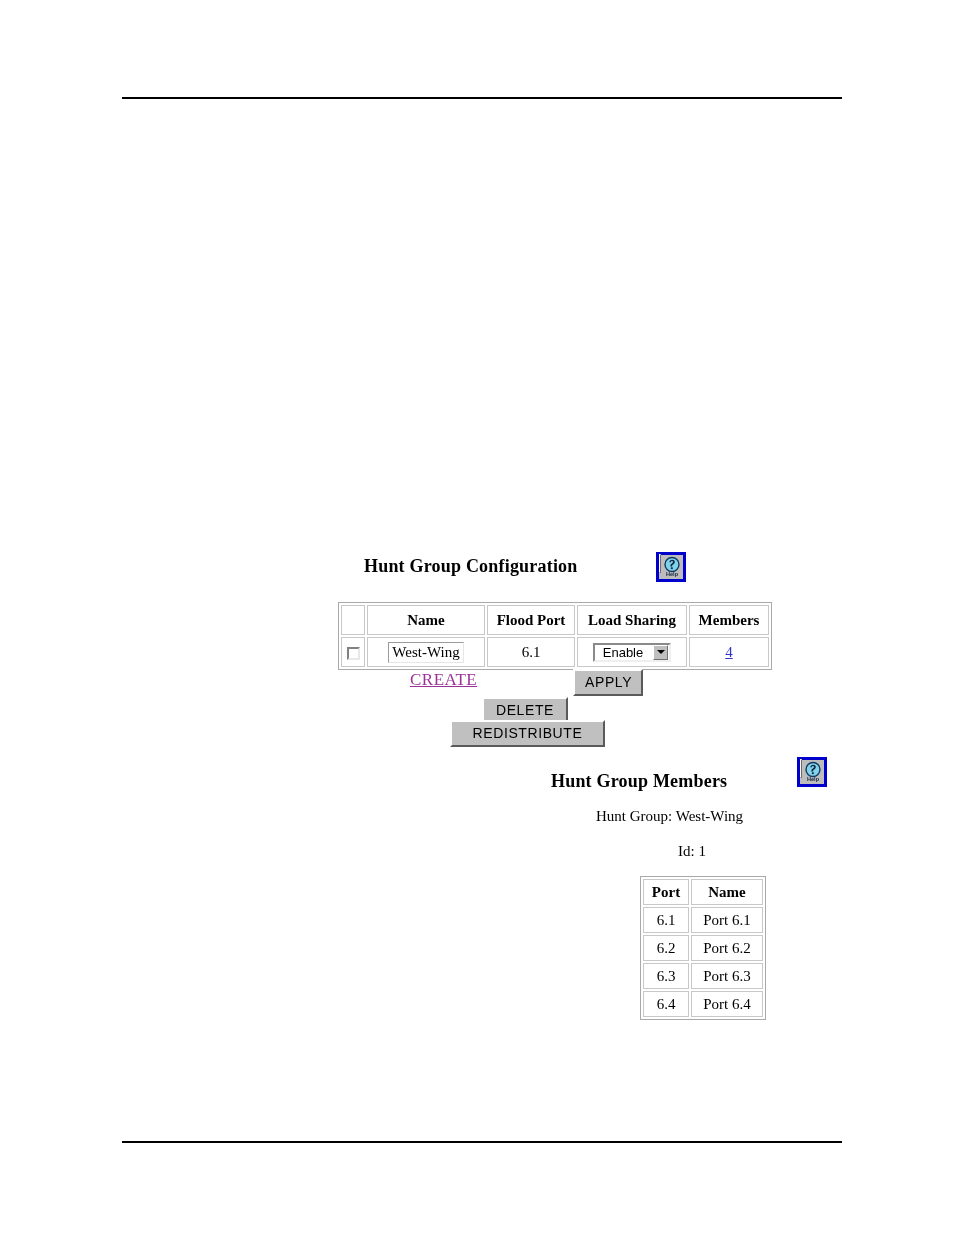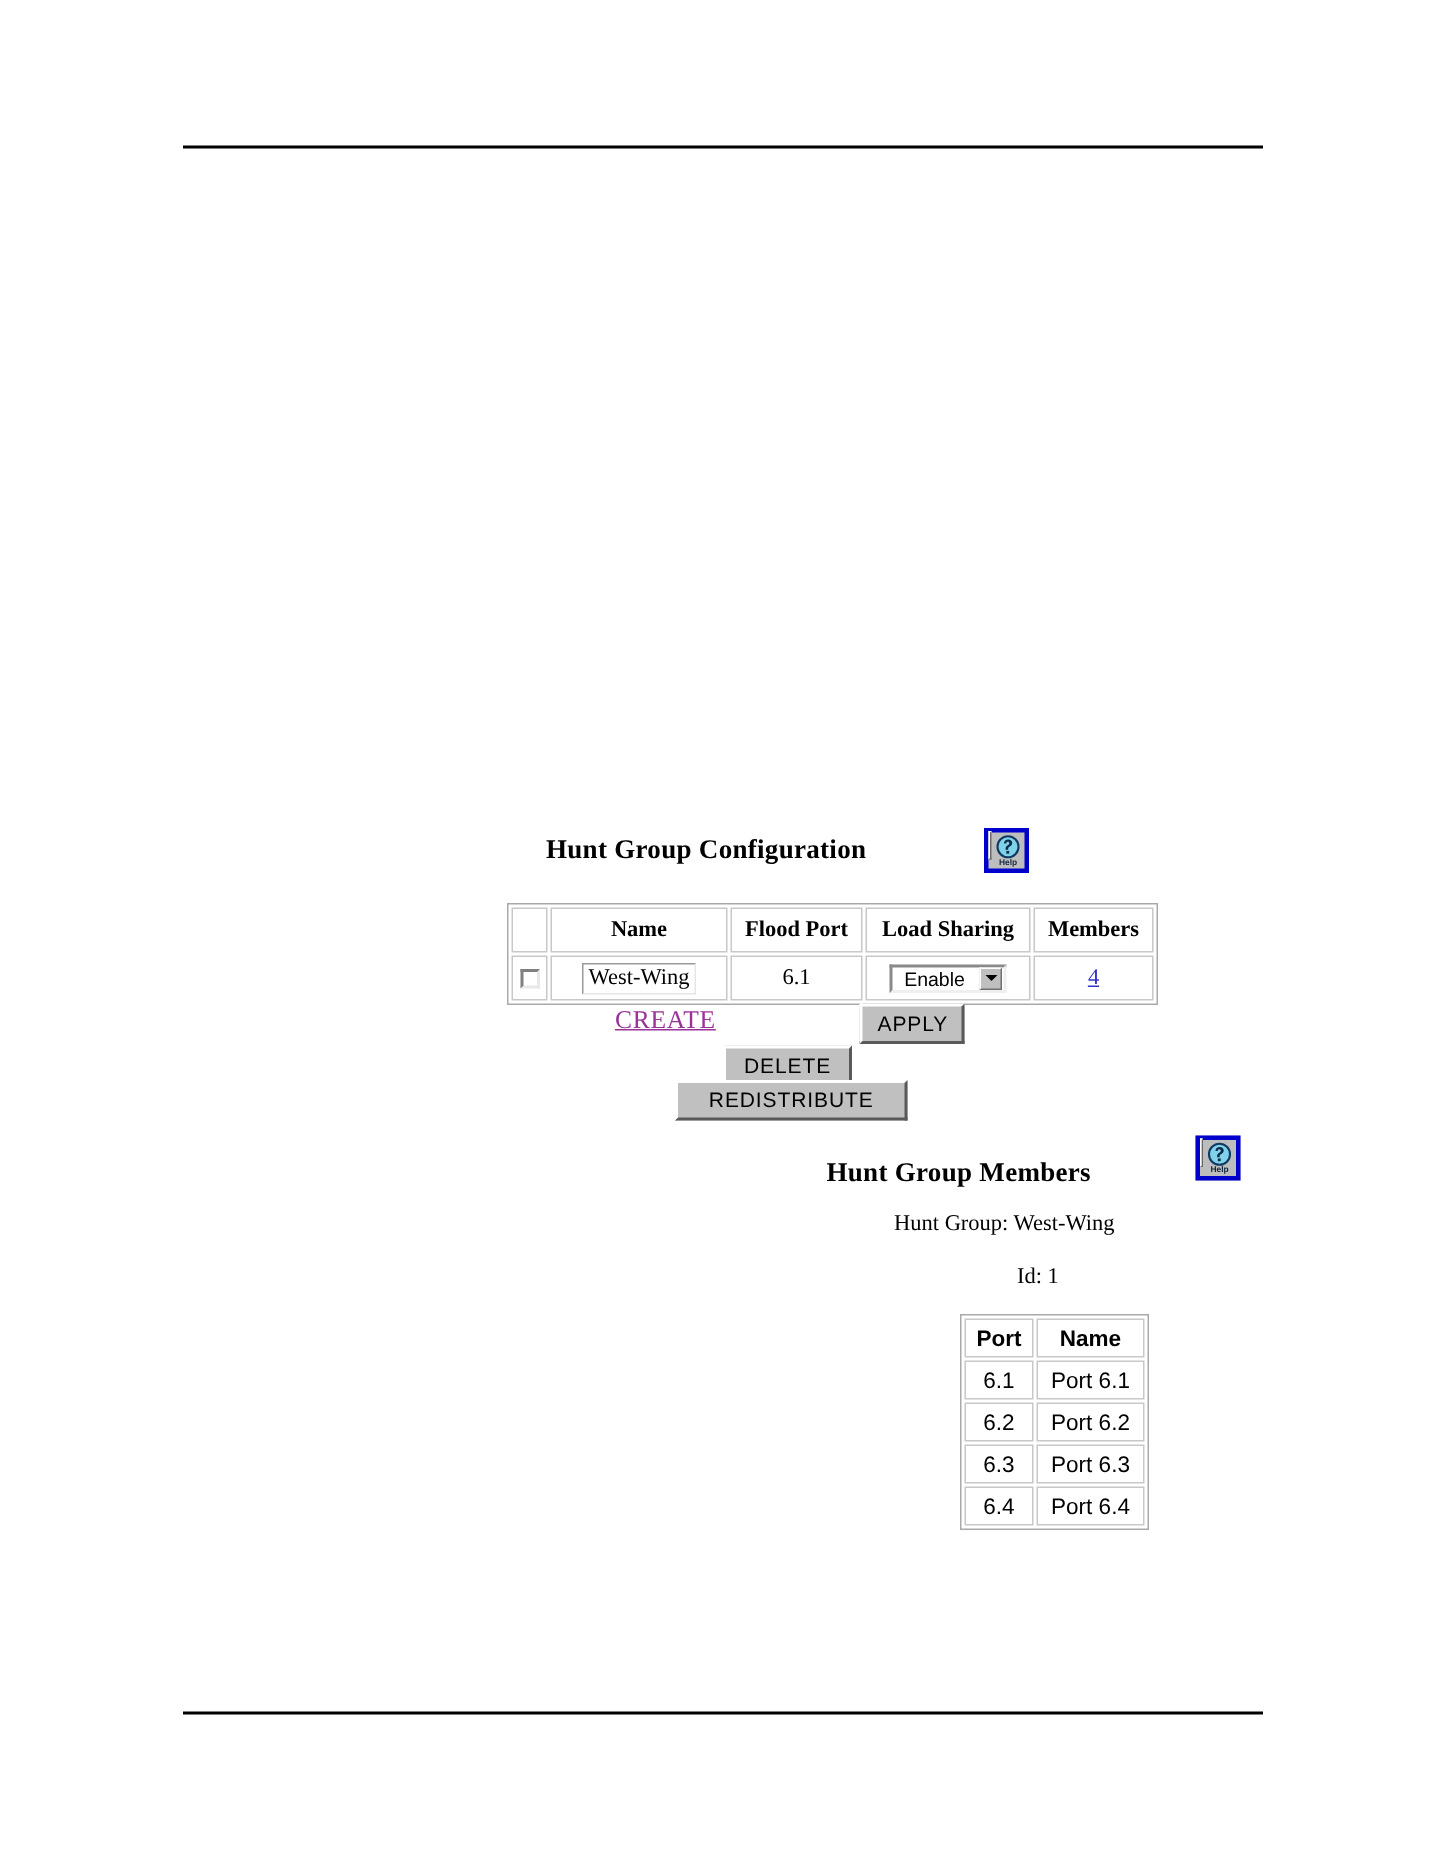--- a/index.html
+++ b/index.html
@@ -216,21 +216,21 @@
     text-align: center;
   }
 
   
   .mem-table {
     position: absolute;
     border-collapse: separate;
     border-spacing: 2px;
     border: 1px solid #a9a9a9;
     background: #ffffff;
-    font-family: Liberation Sans, sans-serif;
+    font-family: Liberation Serif, serif;
     font-size: 15px;
   }
   .mem-table th,
   .mem-table td {
     border: 1px solid #c8c8c8;
     background: #ffffff;
     padding: 2px 6px;
     text-align: center;
     white-space: nowrap;
     height: 20px;

